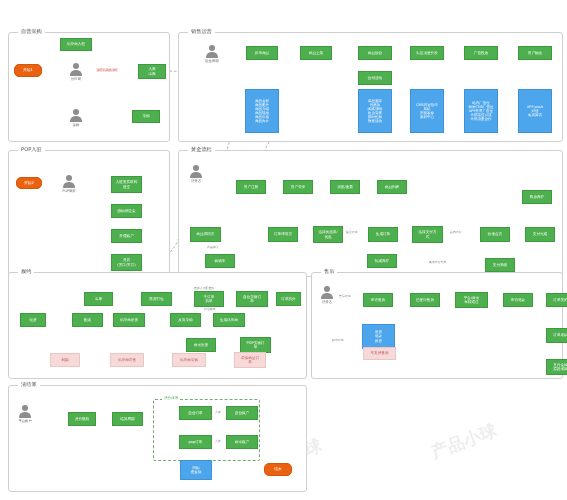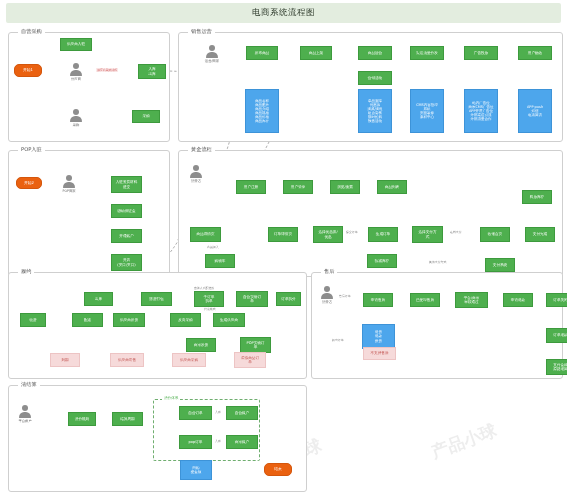--- a/index.html
+++ b/index.html
@@ -43,23 +43,20 @@
   
   .wm{position:absolute;font-size:17px;color:rgba(150,150,150,.17);
       transform:rotate(-20deg);font-weight:bold;pointer-events:none;white-space:nowrap;}
   svg.edges{position:absolute;left:0;top:0;width:567px;height:500px;pointer-events:none;}
 </style>
 </head>
 <body>
 
 <div id="stage">
 
-  <div class="title-bar">
-    <span>电商系统流程图</span>
-  </div>
 
   <svg class="edges" viewBox="0 0 567 500">
     <defs>
       <marker id="ah" markerWidth="5" markerHeight="5" refX="4.3" refY="1.7" orient="auto">
         <path d="M0,0 L4.4,1.7 L0,3.4 z" fill="#9a9a9a"></path>
       </marker>
       <marker id="ahd" markerWidth="5" markerHeight="5" refX="4.3" refY="1.7" orient="auto">
         <path d="M0,0 L4.4,1.7 L0,3.4 z" fill="#6b6b6b"></path>
       </marker>
       <marker id="ahg" markerWidth="5" markerHeight="5" refX="4.3" refY="1.7" orient="auto">

